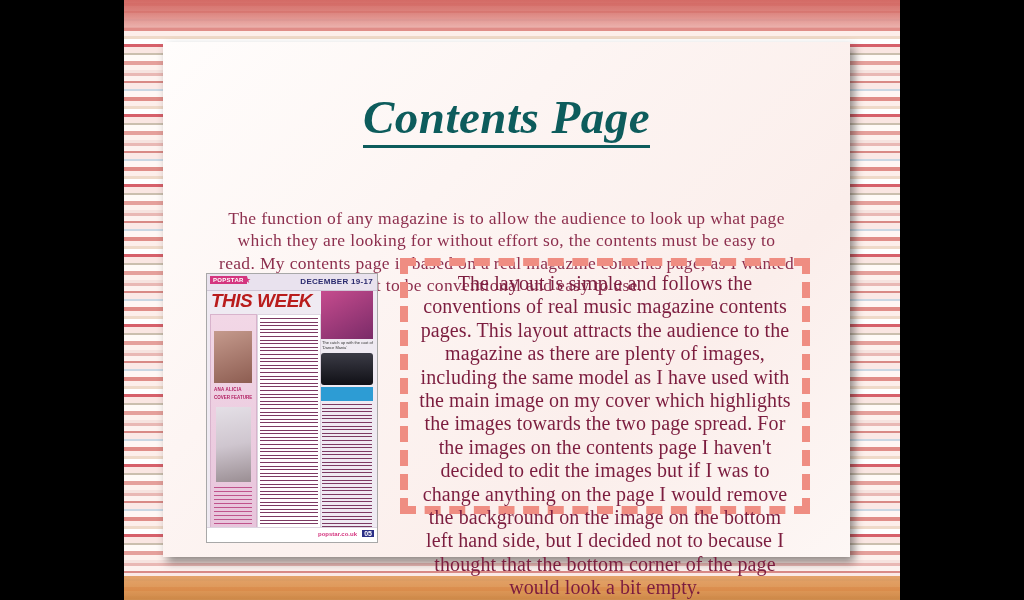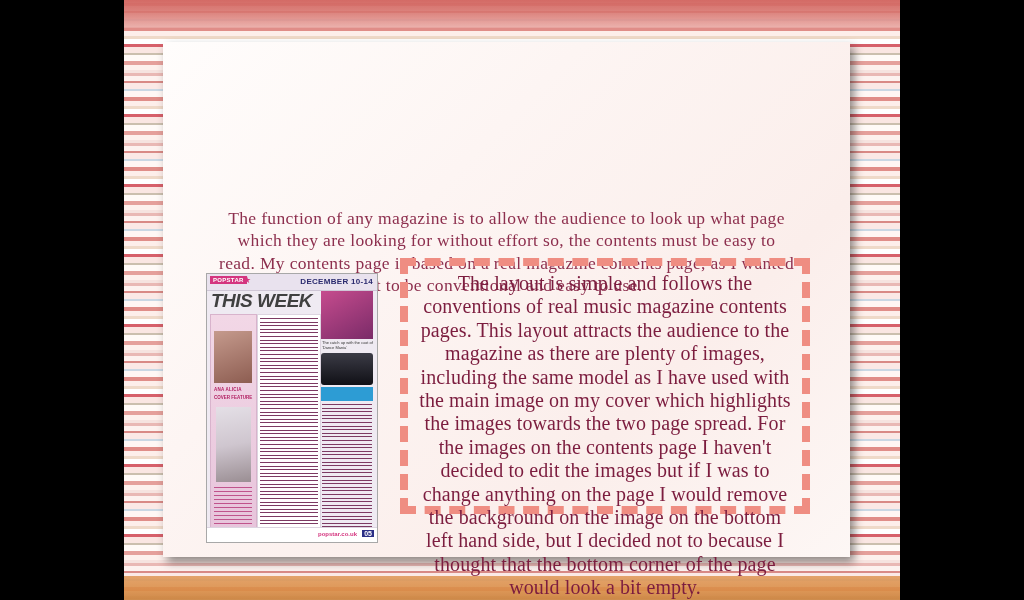--- a/index.html
+++ b/index.html
@@ -161,21 +161,21 @@
     letter-spacing: 0.3px;
   }
   .mag-thisweek {
     position: absolute;
     left: 4px; top: 17px;
     font-family: "Liberation Sans", sans-serif;
     font-weight: bold;
     font-style: italic;
     font-size: 19px;
     line-height: 19px;
-    color: #404040;
+    color: #b91c1c;
     letter-spacing: -0.5px;
   }
   .mag-leftcol {
     position: absolute;
     left: 3px; top: 40px;
     width: 45px; height: 220px;
     background: linear-gradient(to bottom,#f2d7e6 0%, #e7c4db 100%);
     border: 1px solid #d8b3cc;
   }
   .mag-leftcol .ph {
@@ -313,28 +313,29 @@
 <body>
 
 <div id="stage">
 
   <div id="bg-band"></div>
   <div id="bg-top-accent"></div>
   <div id="bg-bottom-accent"></div>
 
   <div id="slide">
 
+    <div id="slide-title"><span>Contents Page</span></div>
 
     <div id="intro">The function of any magazine is to allow the audience to look up what page which they are looking for without effort so, the contents must be easy to read. My contents page is based on a real magazine contents page, as I wanted it to be conventional and easy to use.</div>
 
     <div id="mag-image">
       <div class="mag-head"></div>
       <div class="mag-logo">POPSTAR</div>
       <div class="mag-star">★</div>
-      <div class="mag-date">DECEMBER 10-14</div>
+      <div class="mag-date">DECEMBER 19-17</div>
       <div class="mag-thisweek">THIS WEEK</div>
 
       <div class="mag-leftcol">
         <div class="ph"></div>
         <div class="cap1">ANA ALICIA</div>
         <div class="cap2">COVER FEATURE</div>
         <div class="ph2"></div>
         <div class="lines"></div>
       </div>
 

